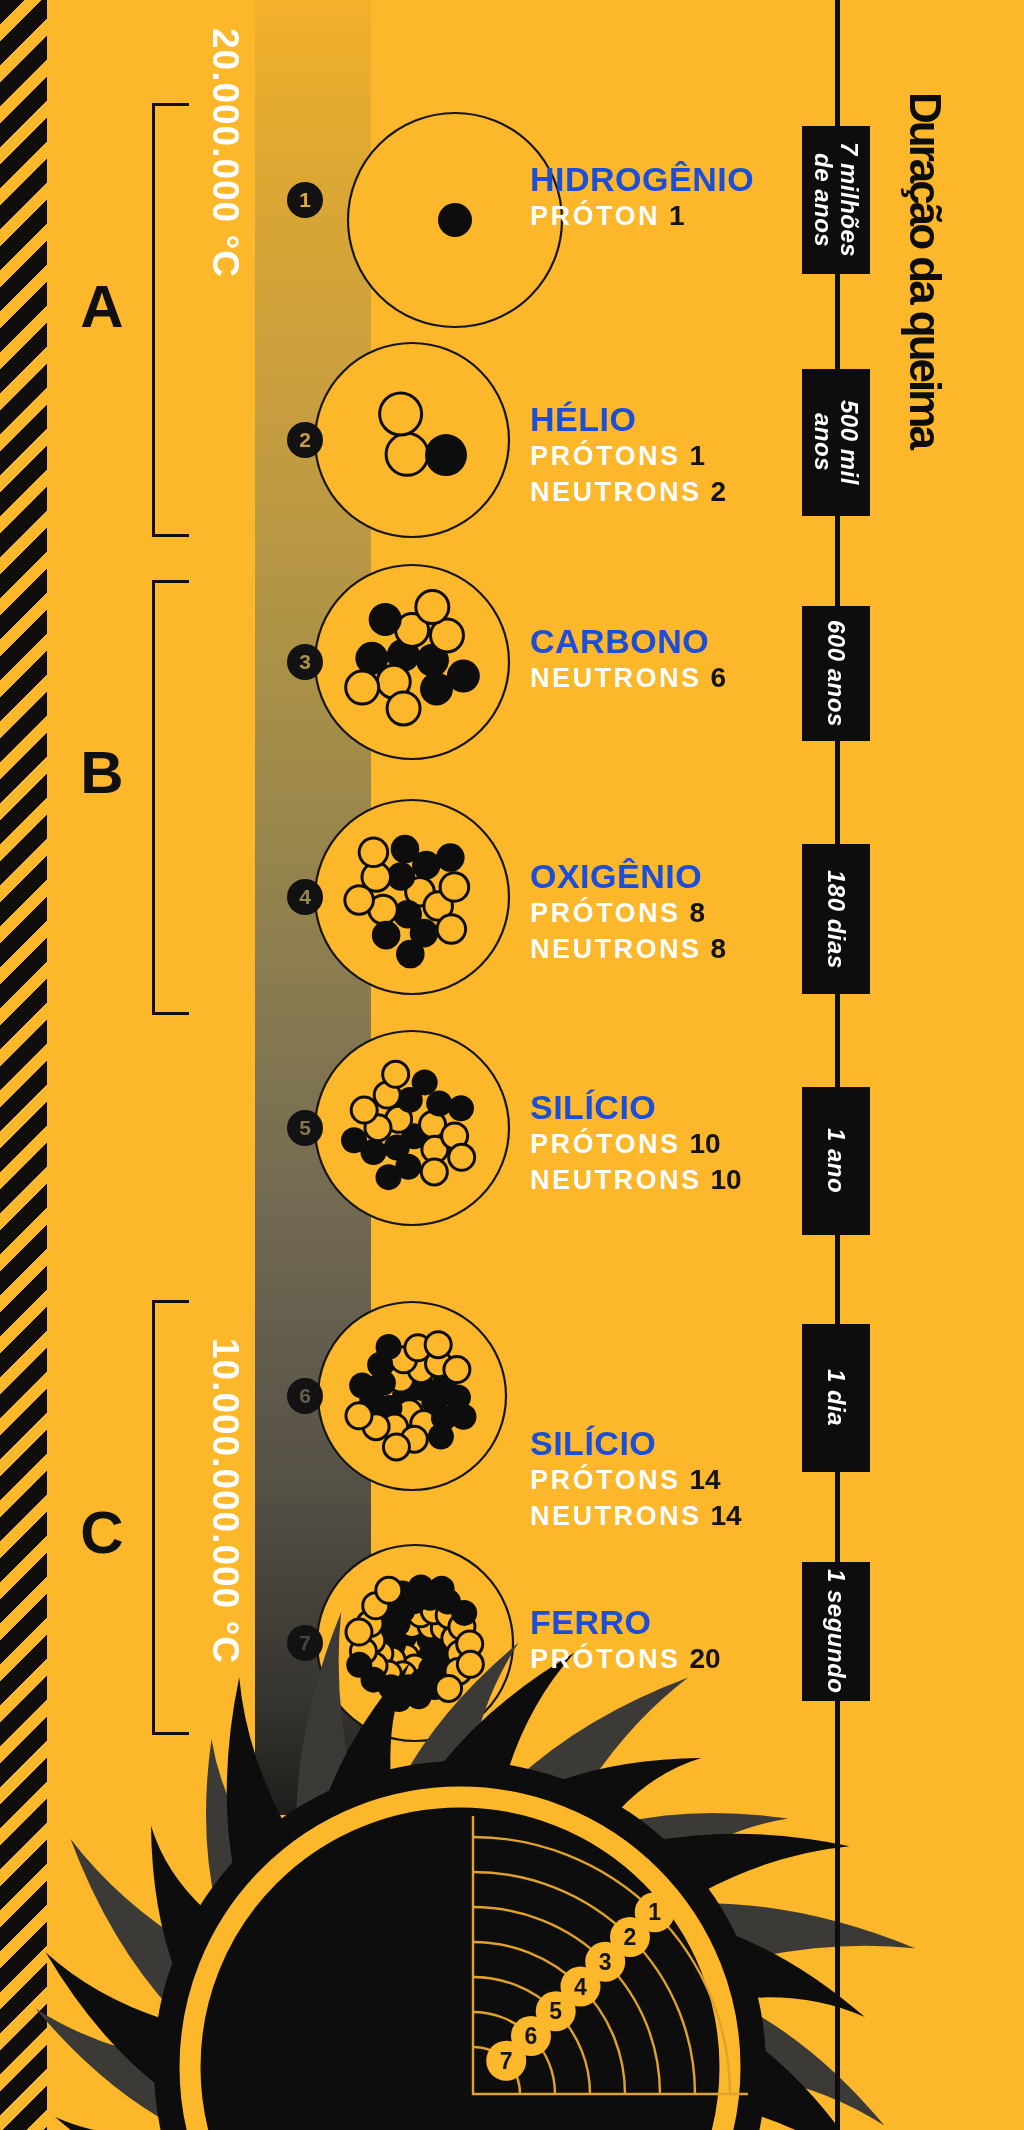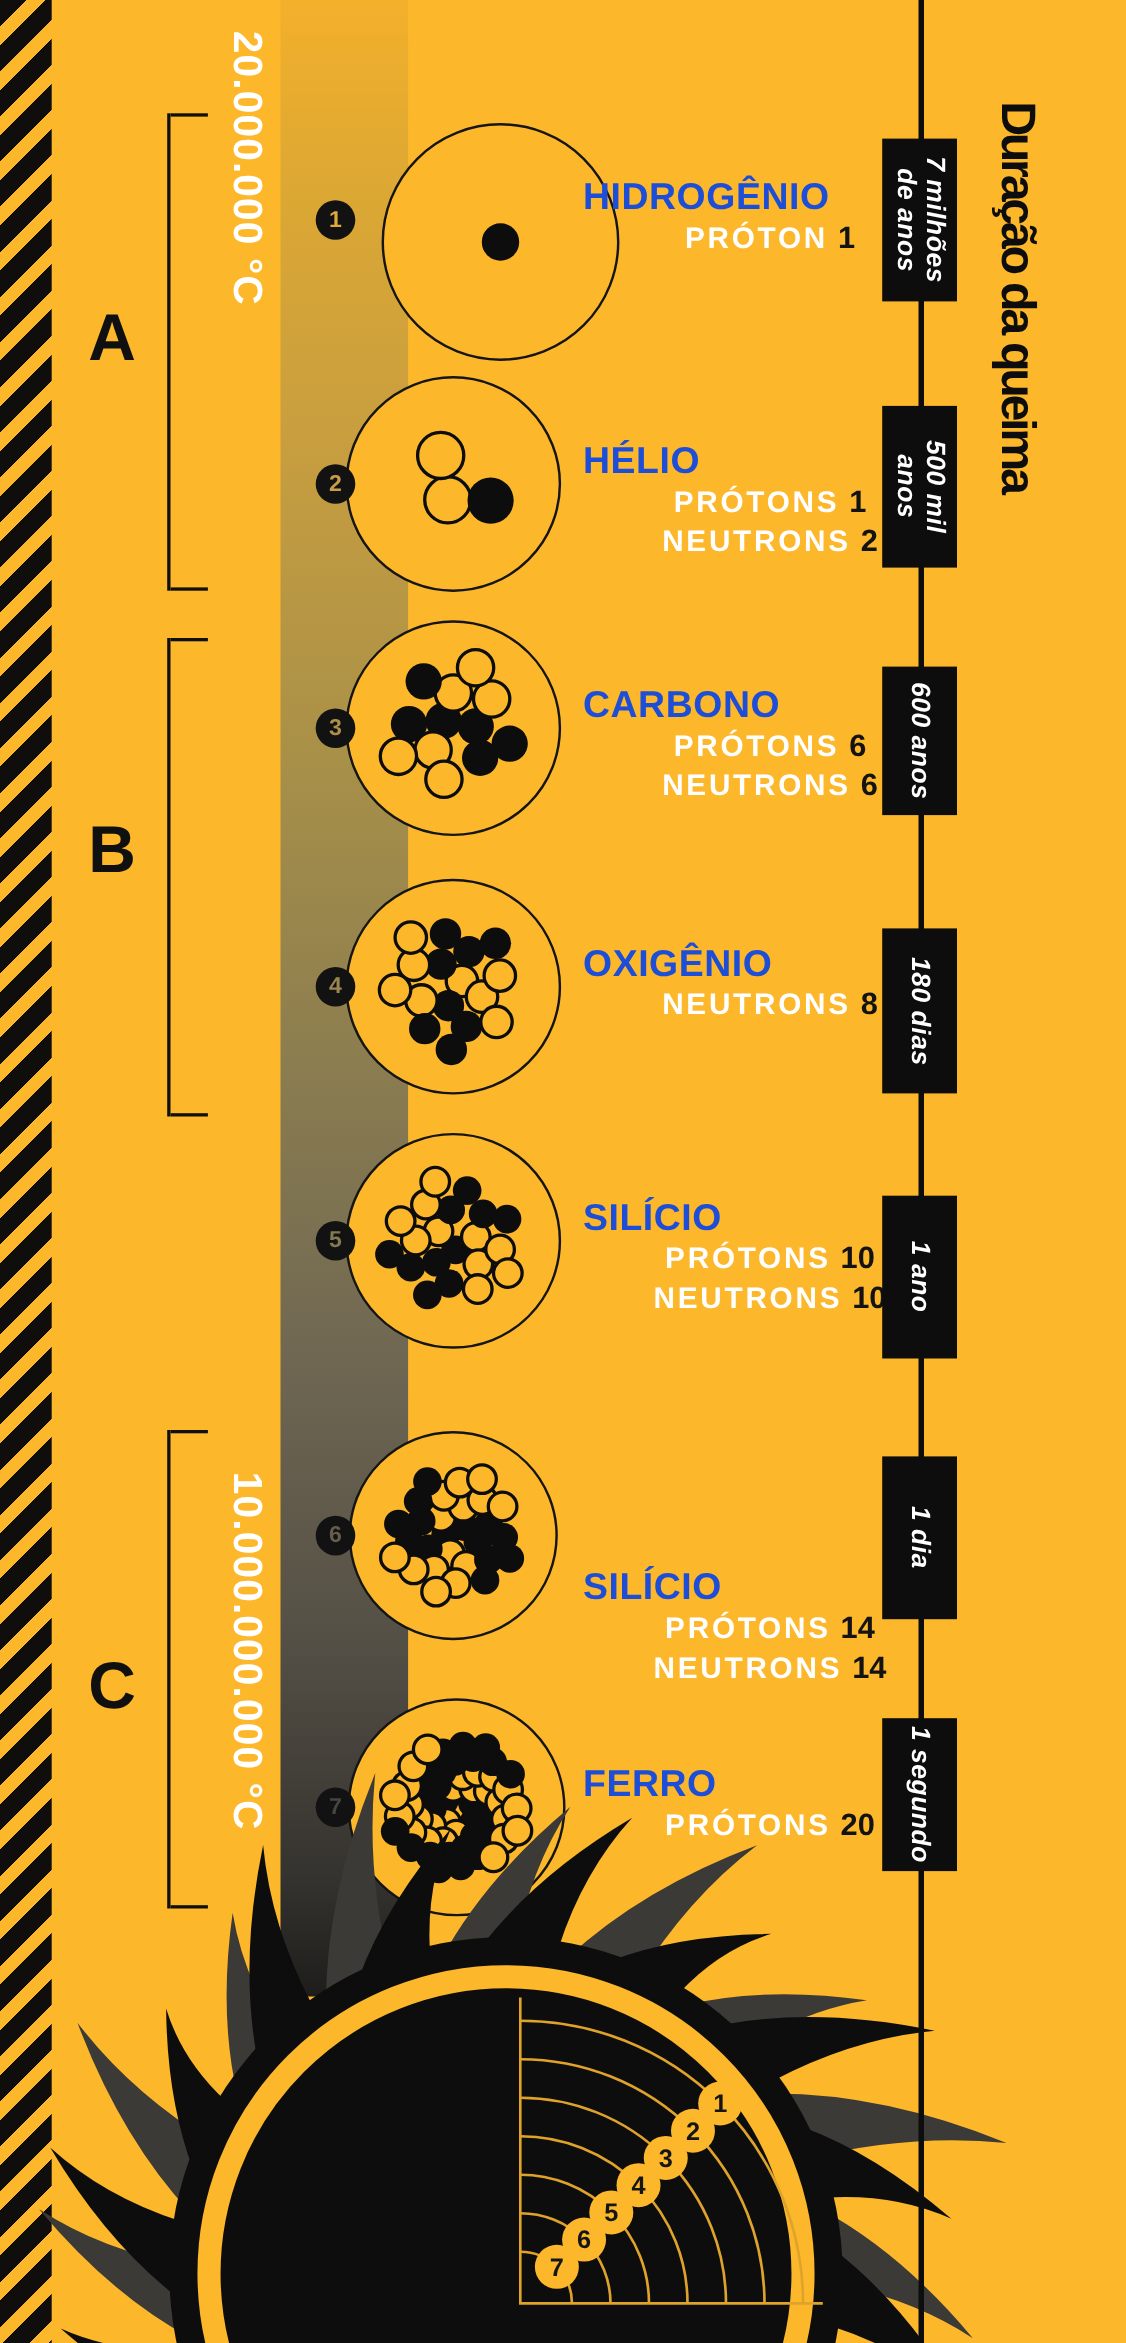--- a/index.html
+++ b/index.html
@@ -21,21 +21,21 @@
         font-size:60px;font-weight:800;color:#101010;line-height:1;}
   .temp{position:absolute;left:204px;z-index:2;writing-mode:vertical-rl;
         font-size:37px;font-weight:800;color:#FFFFFF;letter-spacing:1px;white-space:nowrap;}
   
   #scene{position:absolute;left:0;top:0;z-index:3;pointer-events:none;}
   
   .badge{position:absolute;width:36px;height:36px;border-radius:50%;background:#121212;z-index:4;
          display:flex;align-items:center;justify-content:center;font-size:21px;font-weight:800;}
   .labels{position:absolute;left:530px;width:340px;z-index:4;}
   .el-name{font-size:34px;font-weight:800;color:#1d4ed8;letter-spacing:0.5px;line-height:1.12;}
-  .el-line{font-size:27px;font-weight:800;color:#FFFFFF;letter-spacing:2.5px;line-height:1.25;white-space:nowrap;text-align:center;}
+  .el-line{font-size:27px;font-weight:800;color:#FFFFFF;letter-spacing:2.5px;line-height:1.25;white-space:nowrap;}
   .el-line .v{color:#131313;font-weight:600;letter-spacing:0;margin-left:9px;font-size:28px;}
   
   .tl-line{position:absolute;left:835px;top:0;width:5px;height:2130px;background:#0D0D0D;z-index:5;}
   .tl-box{position:absolute;left:802px;width:68px;background:#0D0D0D;z-index:6;
           display:flex;align-items:center;justify-content:center;}
   .tl-box span{writing-mode:vertical-rl;color:#FFFFFF;font-size:24px;font-weight:700;font-style:italic;
           line-height:1.1;letter-spacing:0.5px;white-space:pre-line;text-align:center;}
   .tl-title{position:absolute;left:900px;top:92px;z-index:6;writing-mode:vertical-rl;
           font-size:44px;font-weight:800;color:#0D0D0D;letter-spacing:-3px;white-space:nowrap;}
 </style>
@@ -321,25 +321,25 @@
     <div class="el-name">HIDROGÊNIO</div>
     <div class="el-line"><span>PRÓTON</span><span class="v">1</span></div>
   </div>
   <div class="labels" style="top:400px">
     <div class="el-name">HÉLIO</div>
     <div class="el-line"><span>PRÓTONS</span><span class="v">1</span></div>
     <div class="el-line"><span>NEUTRONS</span><span class="v">2</span></div>
   </div>
   <div class="labels" style="top:622px">
     <div class="el-name">CARBONO</div>
-    <div class="el-line"><span>PRÓTONS</span><span class="v">6</span></div>
     <div class="el-line"><span>NEUTRONS</span><span class="v">6</span></div>
   </div>
   <div class="labels" style="top:857px">
     <div class="el-name">OXIGÊNIO</div>
+    <div class="el-line"><span>PRÓTONS</span><span class="v">8</span></div>
     <div class="el-line"><span>NEUTRONS</span><span class="v">8</span></div>
   </div>
   <div class="labels" style="top:1088px">
     <div class="el-name">SILÍCIO</div>
     <div class="el-line"><span>PRÓTONS</span><span class="v">10</span></div>
     <div class="el-line"><span>NEUTRONS</span><span class="v">10</span></div>
   </div>
   <div class="labels" style="top:1424px">
     <div class="el-name">SILÍCIO</div>
     <div class="el-line"><span>PRÓTONS</span><span class="v">14</span></div>

